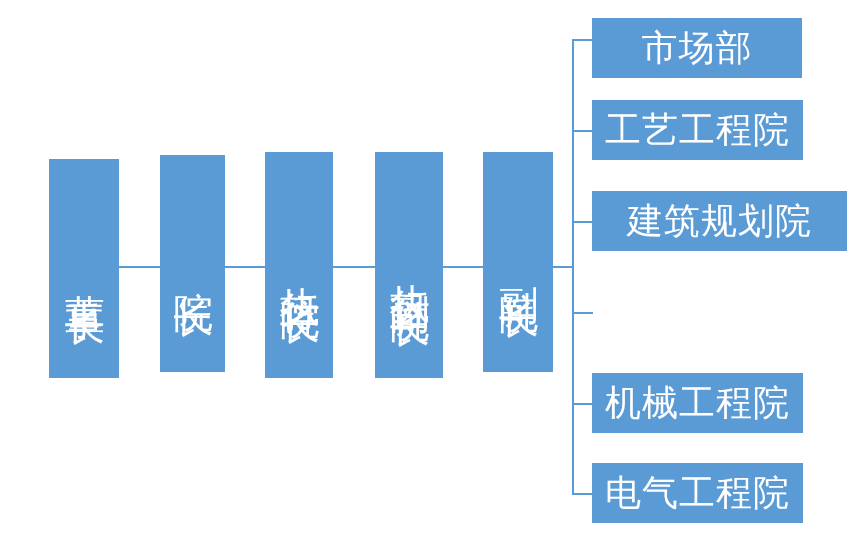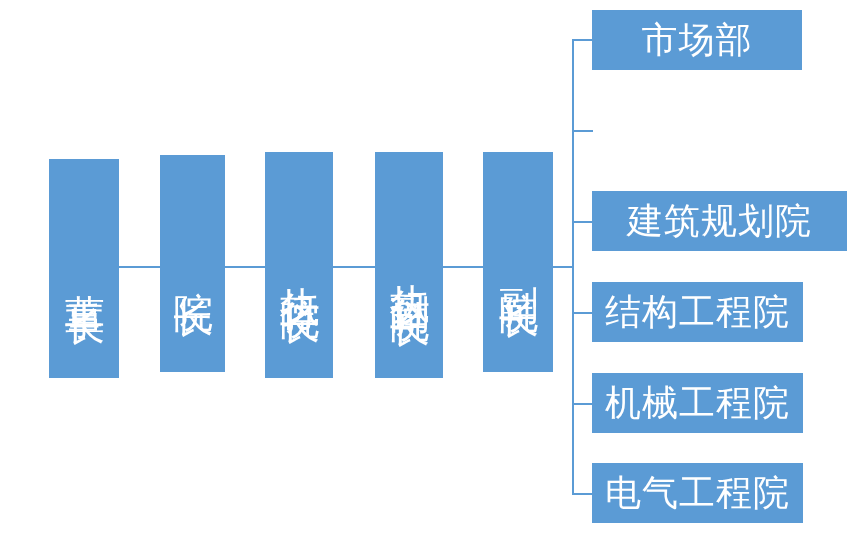--- a/index.html
+++ b/index.html
@@ -76,24 +76,24 @@
   <div class="node vertical" style="left: 49px; top: 159px; width: 70px; height: 219px; background: rgb(91, 155, 213); color: rgb(255, 255, 255);">董事长</div>
 
   <div class="node vertical" style="left: 160px; top: 155px; width: 65px; height: 217px; background: rgb(91, 155, 213); color: rgb(255, 255, 255);">院长</div>
 
   <div class="node vertical" style="left: 265px; top: 152px; width: 68px; height: 226px; background: rgb(91, 155, 213); color: rgb(255, 255, 255);">执行院长</div>
 
   <div class="node vertical" style="left: 375px; top: 152px; width: 68px; height: 226px; background: rgb(91, 155, 213); color: rgb(255, 255, 255);">执行副院长</div>
 
   <div class="node vertical" style="left: 483px; top: 152px; width: 70px; height: 220px; background: rgb(91, 155, 213); color: rgb(255, 255, 255);">副院长</div>
 
-  <div class="node horizontal" style="left: 592px; top: 10px; width: 210px; height: 60px; background: rgb(91, 155, 213); color: rgb(255, 255, 255);">市场部</div>
+  <div class="node horizontal" style="left: 592px; top: 18px; width: 210px; height: 60px; background: rgb(91, 155, 213); color: rgb(255, 255, 255);">市场部</div>
 
+  <div class="node horizontal" style="left: 592px; top: 100px; width: 211px; height: 60px; background: rgb(91, 155, 213); color: rgb(255, 255, 255);">工艺工程院</div>
 
   <div class="node horizontal" style="left: 592px; top: 191px; width: 255px; height: 60px; background: rgb(91, 155, 213); color: rgb(255, 255, 255);">建筑规划院</div>
 
-  <div class="node horizontal" style="left: 592px; top: 282px; width: 211px; height: 60px; background: rgb(91, 155, 213); color: rgb(255, 255, 255);">结构工程院</div>
 
   <div class="node horizontal" style="left: 592px; top: 463px; width: 211px; height: 60px; background: rgb(91, 155, 213); color: rgb(255, 255, 255);">电气工程院</div>
 
   <div class="node horizontal" style="left: 592px; top: 373px; width: 211px; height: 60px; background: rgb(91, 155, 213); color: rgb(255, 255, 255);">机械工程院</div>
 
 </div>
 
 </body></html>

